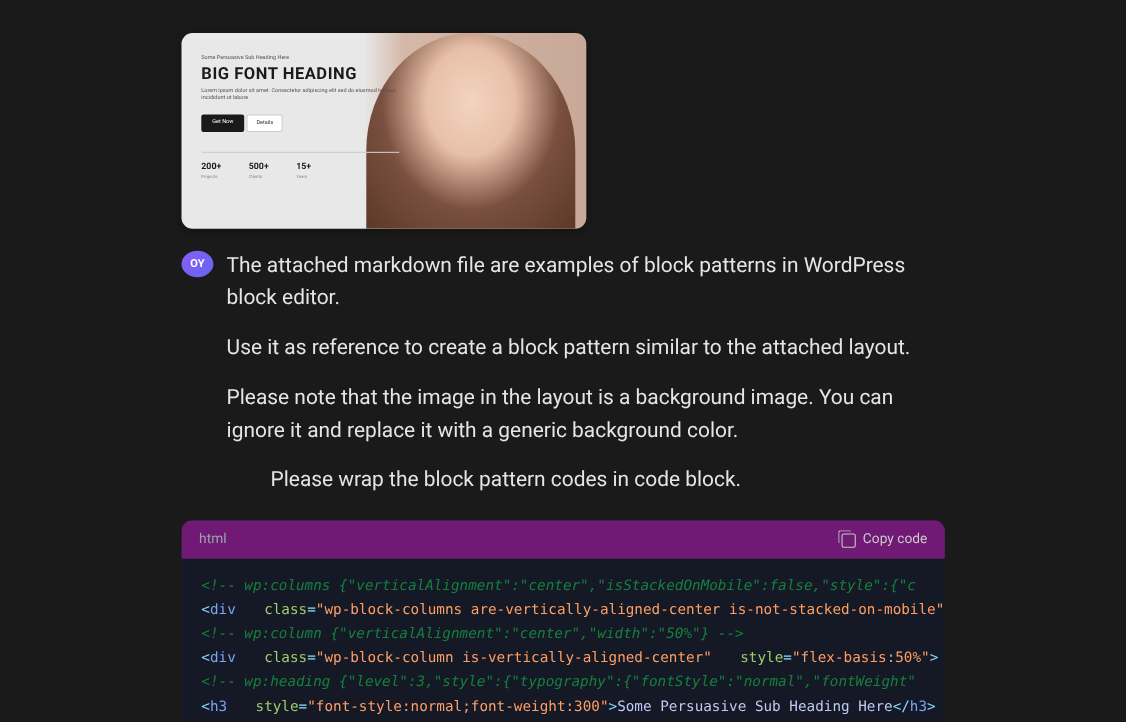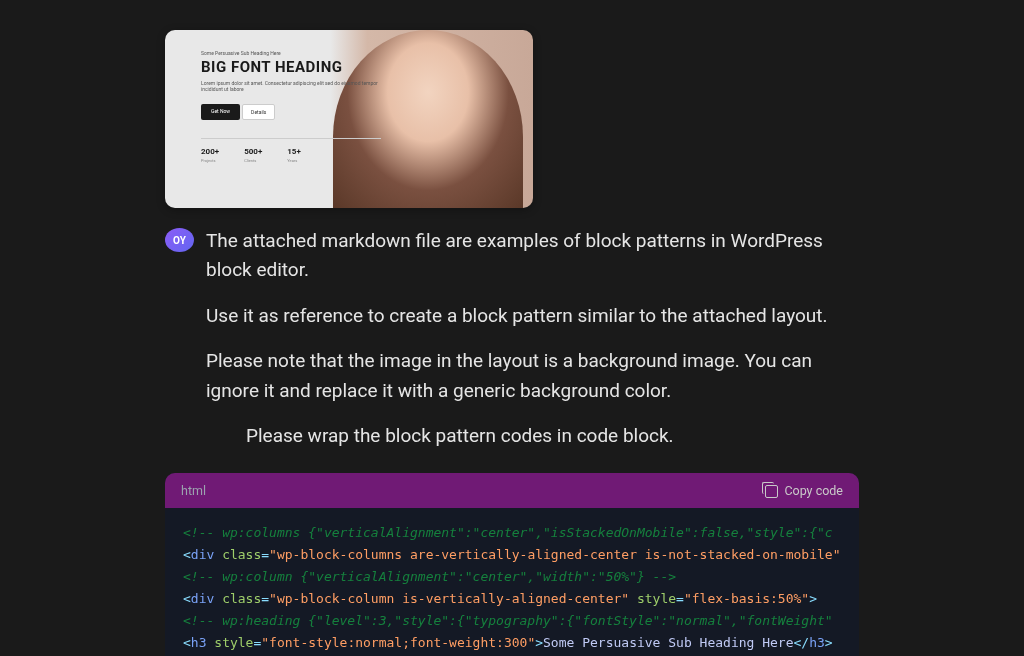--- a/index.html
+++ b/index.html
@@ -24,21 +24,21 @@
     width: 368px;
     height: 178px;
     border-radius: 10px;
     background: linear-gradient(to right, #e8e8e8 45%, #d4b8a8 55%, #c8a898);
     position: relative;
     overflow: hidden;
     box-shadow: 0 2px 8px rgba(0,0,0,0.3);
   }
   .image-content {
     position: absolute;
-    left: 36px;
+    left: 18px;
     top: 20px;
     width: 180px;
     color: #1a1a1a;
     font-size: 6px;
   }
   .image-sub { color:#555; font-size:5px; margin-bottom:2px;}
   .image-heading { font-size: 15px; font-weight: 700; letter-spacing: 0.5px; margin-bottom:4px;}
   .image-desc { font-size: 5px; color: #555; line-height:1.2; margin-bottom:12px;}
   .image-btns { display:flex; gap:2px; margin-bottom:18px;}
   .btn-dark { background:#1a1a1a; color:#fff; padding:4px 10px; font-size:5px; border-radius:2px;}
@@ -103,21 +103,21 @@
   .copy-icon::before{content:''; position:absolute; top:-4px; left:-4px; width:11px; height:11px; border:1.5px solid #c9c9c9; border-radius:2px; border-right:none; border-bottom:none;}
   .code-body {
     background:#141925; padding:14px 18px 20px 18px;
     font-family: "SF Mono", Monaco, Consolas, monospace;
     font-size:13px; line-height:1.7; white-space:pre; overflow:hidden;
     color:#abb2bf;
   }
   .c-comment{ color:#15803d; font-style:italic;}
   .c-tag{ color:#7aa2f7;}
   .c-punct{ color:#89ddff;}
-  .c-attr{ color:#9ece6a;}
+  .c-attr{ color:#9ece6a;margin-left:18px;}
   .c-str{ color:#ff9e64;}
   .c-text{ color:#c0caf5;}
 </style>
 </head>
 <body>
 
 <div class="container">
 
   <div class="attachments">
     <div class="image-attachment">

